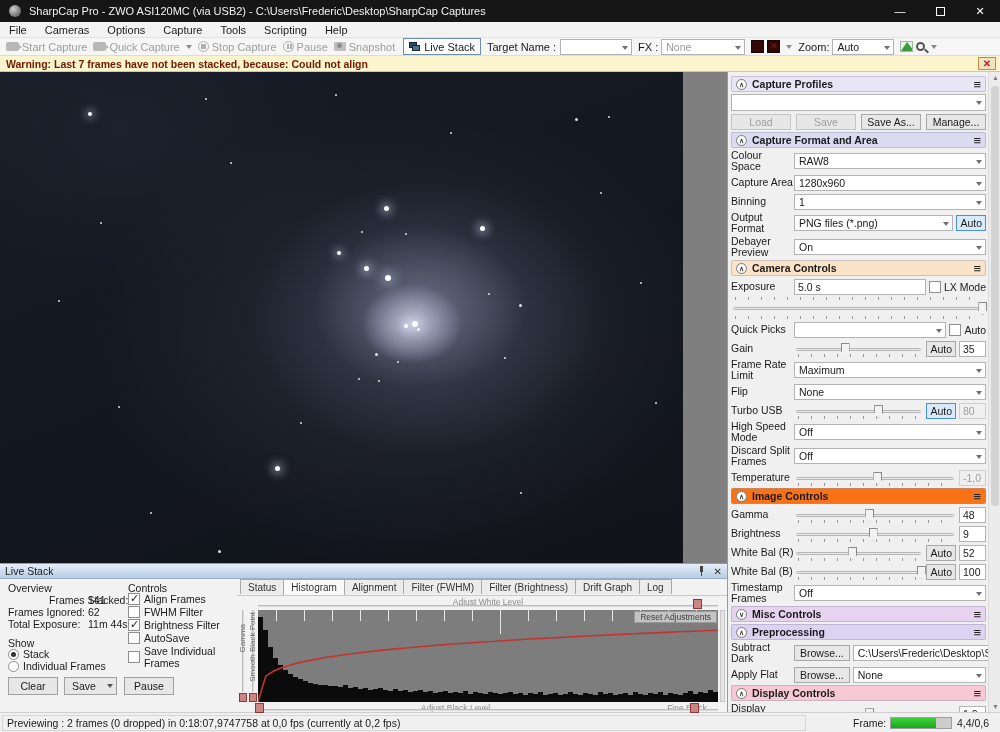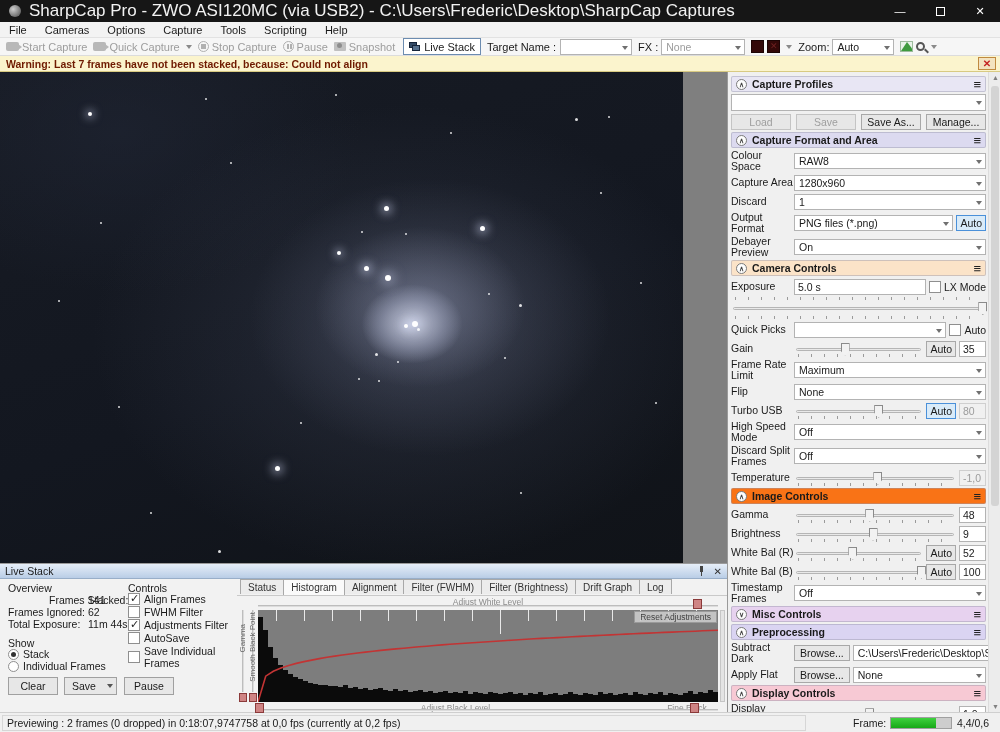--- a/index.html
+++ b/index.html
@@ -3,21 +3,21 @@
 <meta charset="utf-8">
 <style>
   * { margin:0; padding:0; box-sizing:border-box; }
   html,body { width:1000px; height:732px; overflow:hidden; }
   body { font-family:"Liberation Sans", sans-serif; font-size:11px; color:#1a1a1a; background:#f0f0f0; }
   #app { position:relative; width:1000px; height:732px; background:#f0f0f0; outline:1px solid #3a3a3a; overflow:hidden; }
 
   
   .titlebar { position:absolute; left:0; top:0; width:1000px; height:22px; background:#161616; color:#fff; display:flex; align-items:center; }
   .app-icon { width:12px; height:12px; border-radius:50%; background:radial-gradient(circle at 35% 35%, #cfcfcf, #6f6f6f 70%); margin:0 8px 0 9px; }
-  .titlebar .title { font-size:17px; color:#f2f2f2; }
+  .titlebar .title { font-size:11px; color:#f2f2f2; }
   .win-btns { margin-left:auto; display:flex; height:100%; }
   .win-btn { width:40px; height:100%; display:flex; align-items:center; justify-content:center; color:#fff; font-size:11px; }
   .maxi { width:9px; height:9px; border:1px solid #fff; }
 
   
   .menubar { position:absolute; left:0; top:22px; width:1000px; height:16px; background:#f3f3f3; display:flex; align-items:center; border-bottom:1px solid #e2e2e2; }
   .menu-item { padding:0 9px; font-size:11px; }
 
   
   .toolbar { position:absolute; left:0; top:38px; width:1000px; height:18px; background:#f6f6f6; border-bottom:1px solid #dcdcdc; display:flex; align-items:center; }
@@ -305,21 +305,21 @@
     <div class="prow">
       <div class="plabel">Capture Area</div>
       <div class="pctrl">
           <div class="combo" style="flex:1;">
             <span>1280x960</span>
             <span class="arr"></span>
           </div>
         </div>
     </div>
     <div class="prow">
-      <div class="plabel">Discard</div>
+      <div class="plabel">Binning</div>
       <div class="pctrl">
           <div class="combo" style="flex:1;">
             <span>1</span>
             <span class="arr"></span>
           </div>
         </div>
     </div>
     <div class="prow">
       <div class="plabel">Output Format</div>
       <div class="pctrl">
@@ -589,21 +589,21 @@
       <div class="cb-row" style="left:128px; top:14px;">
         <span class="checkbox checked"></span>
         <span>Align Frames</span>
       </div>
       <div class="cb-row" style="left:128px; top:27px;">
         <span class="checkbox"></span>
         <span>FWHM Filter</span>
       </div>
       <div class="cb-row" style="left:128px; top:40px;">
         <span class="checkbox checked"></span>
-        <span>Adjustments Filter</span>
+        <span>Brightness Filter</span>
       </div>
       <div class="cb-row" style="left:128px; top:53px;">
         <span class="checkbox"></span>
         <span>AutoSave</span>
       </div>
       <div class="cb-row" style="left:128px; top:66px;">
         <span class="checkbox"></span>
         <span>Save Individual Frames</span>
       </div>
 

